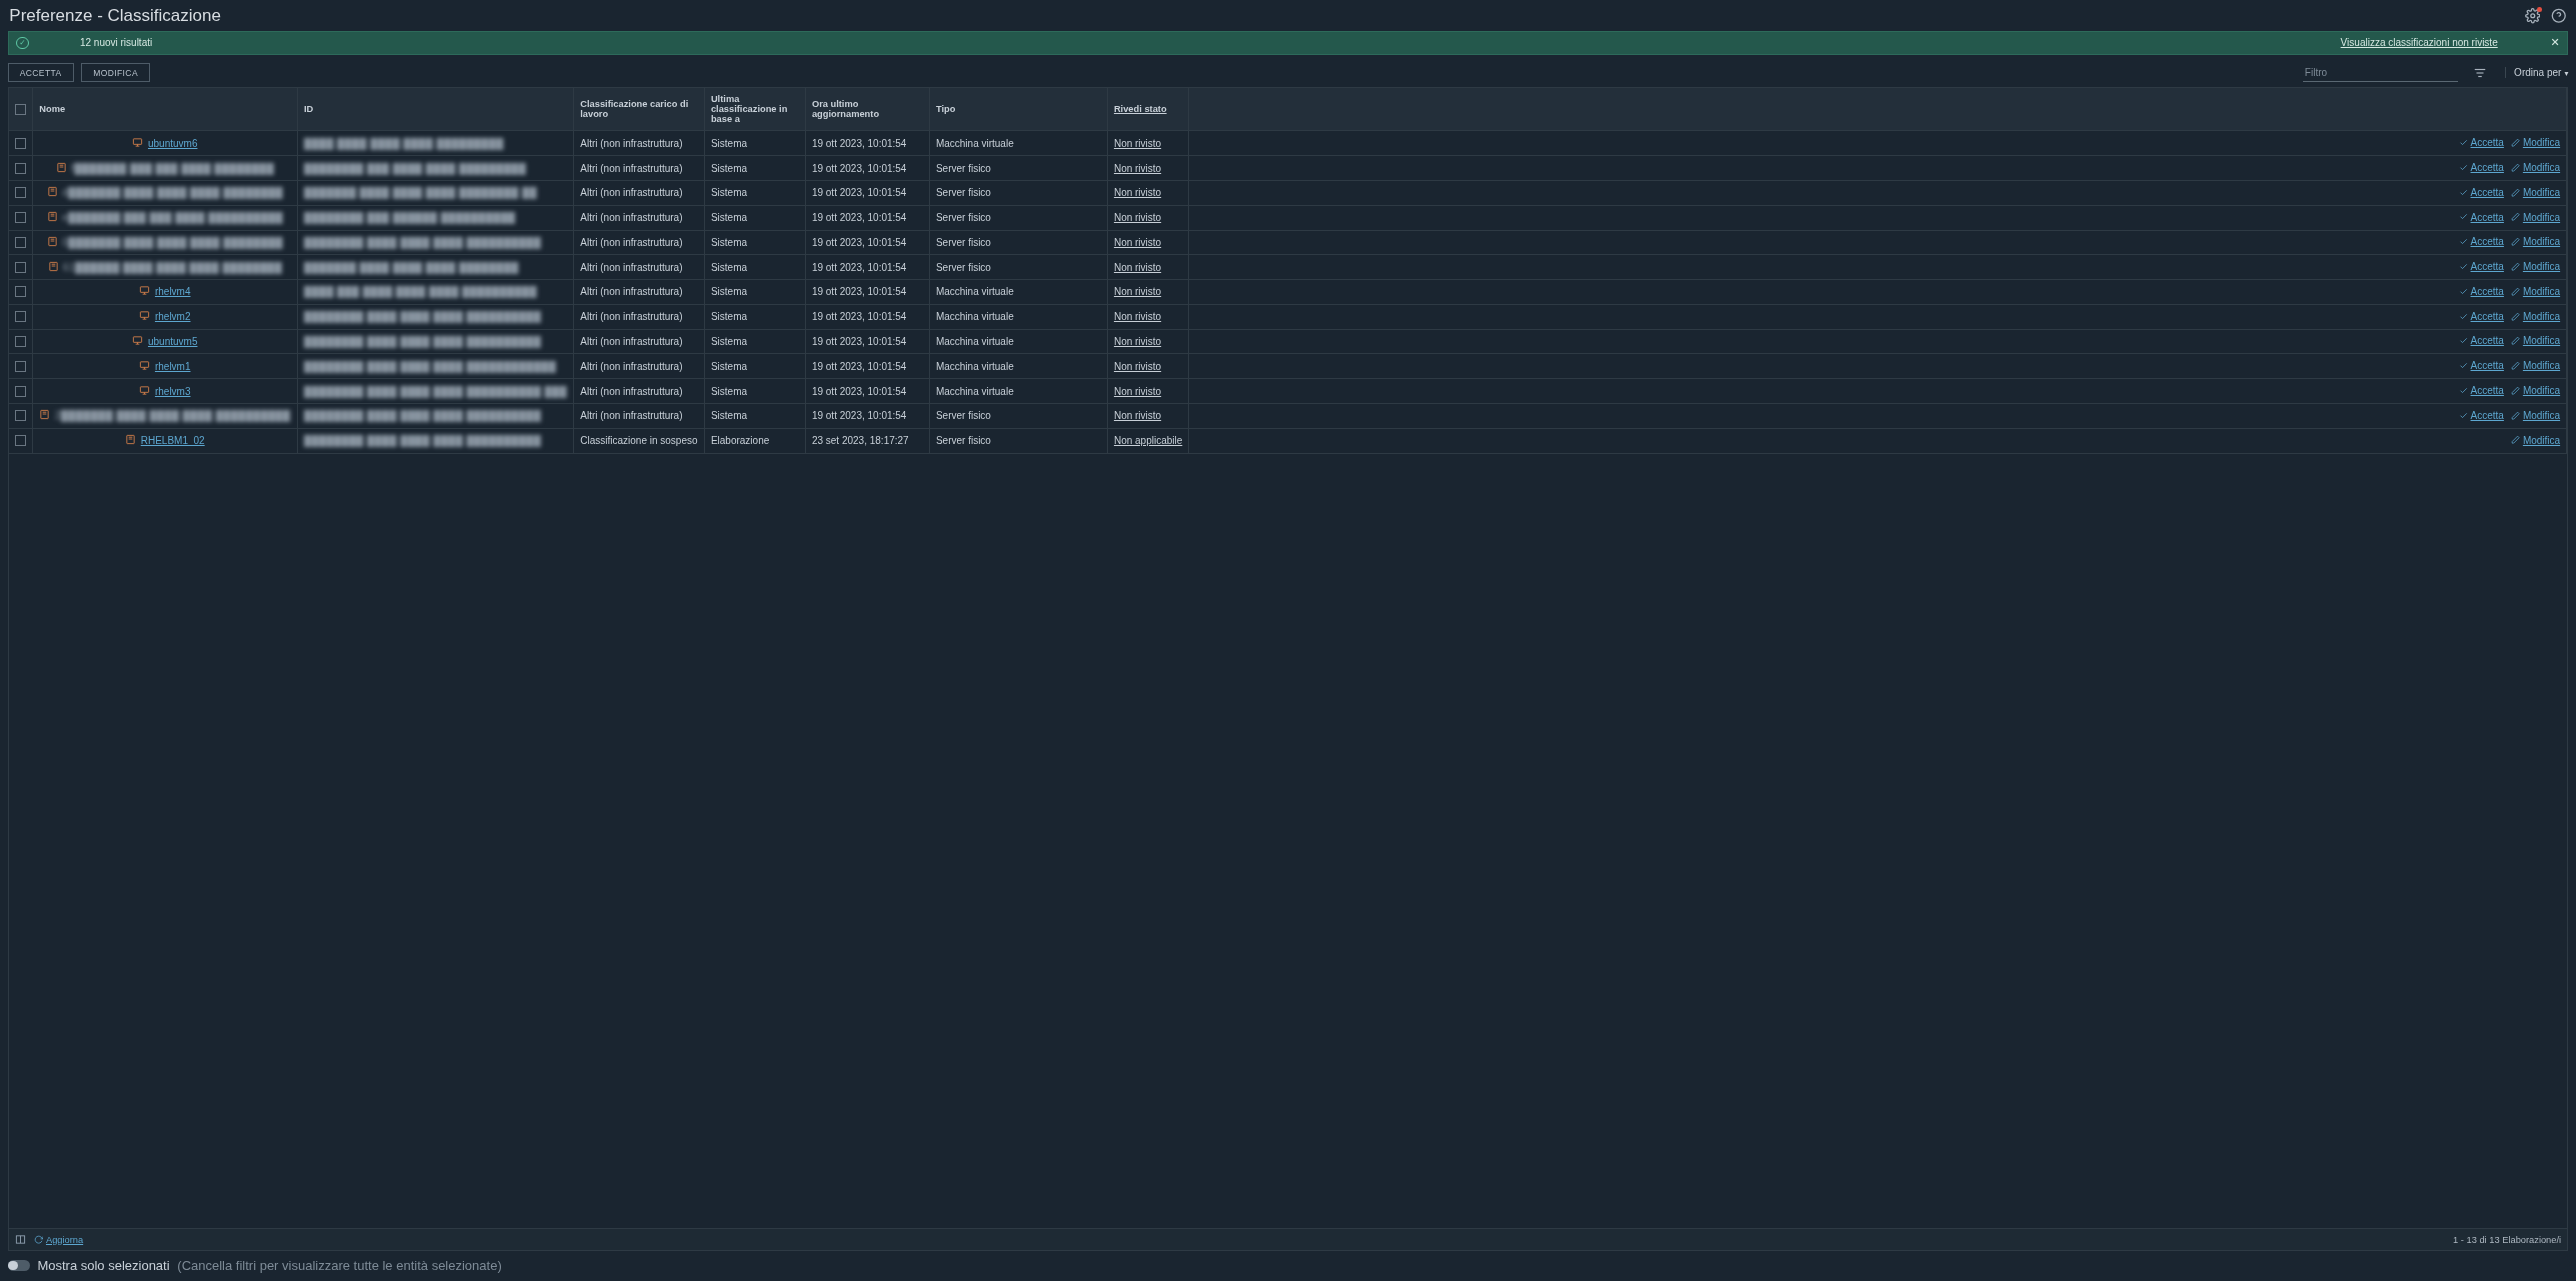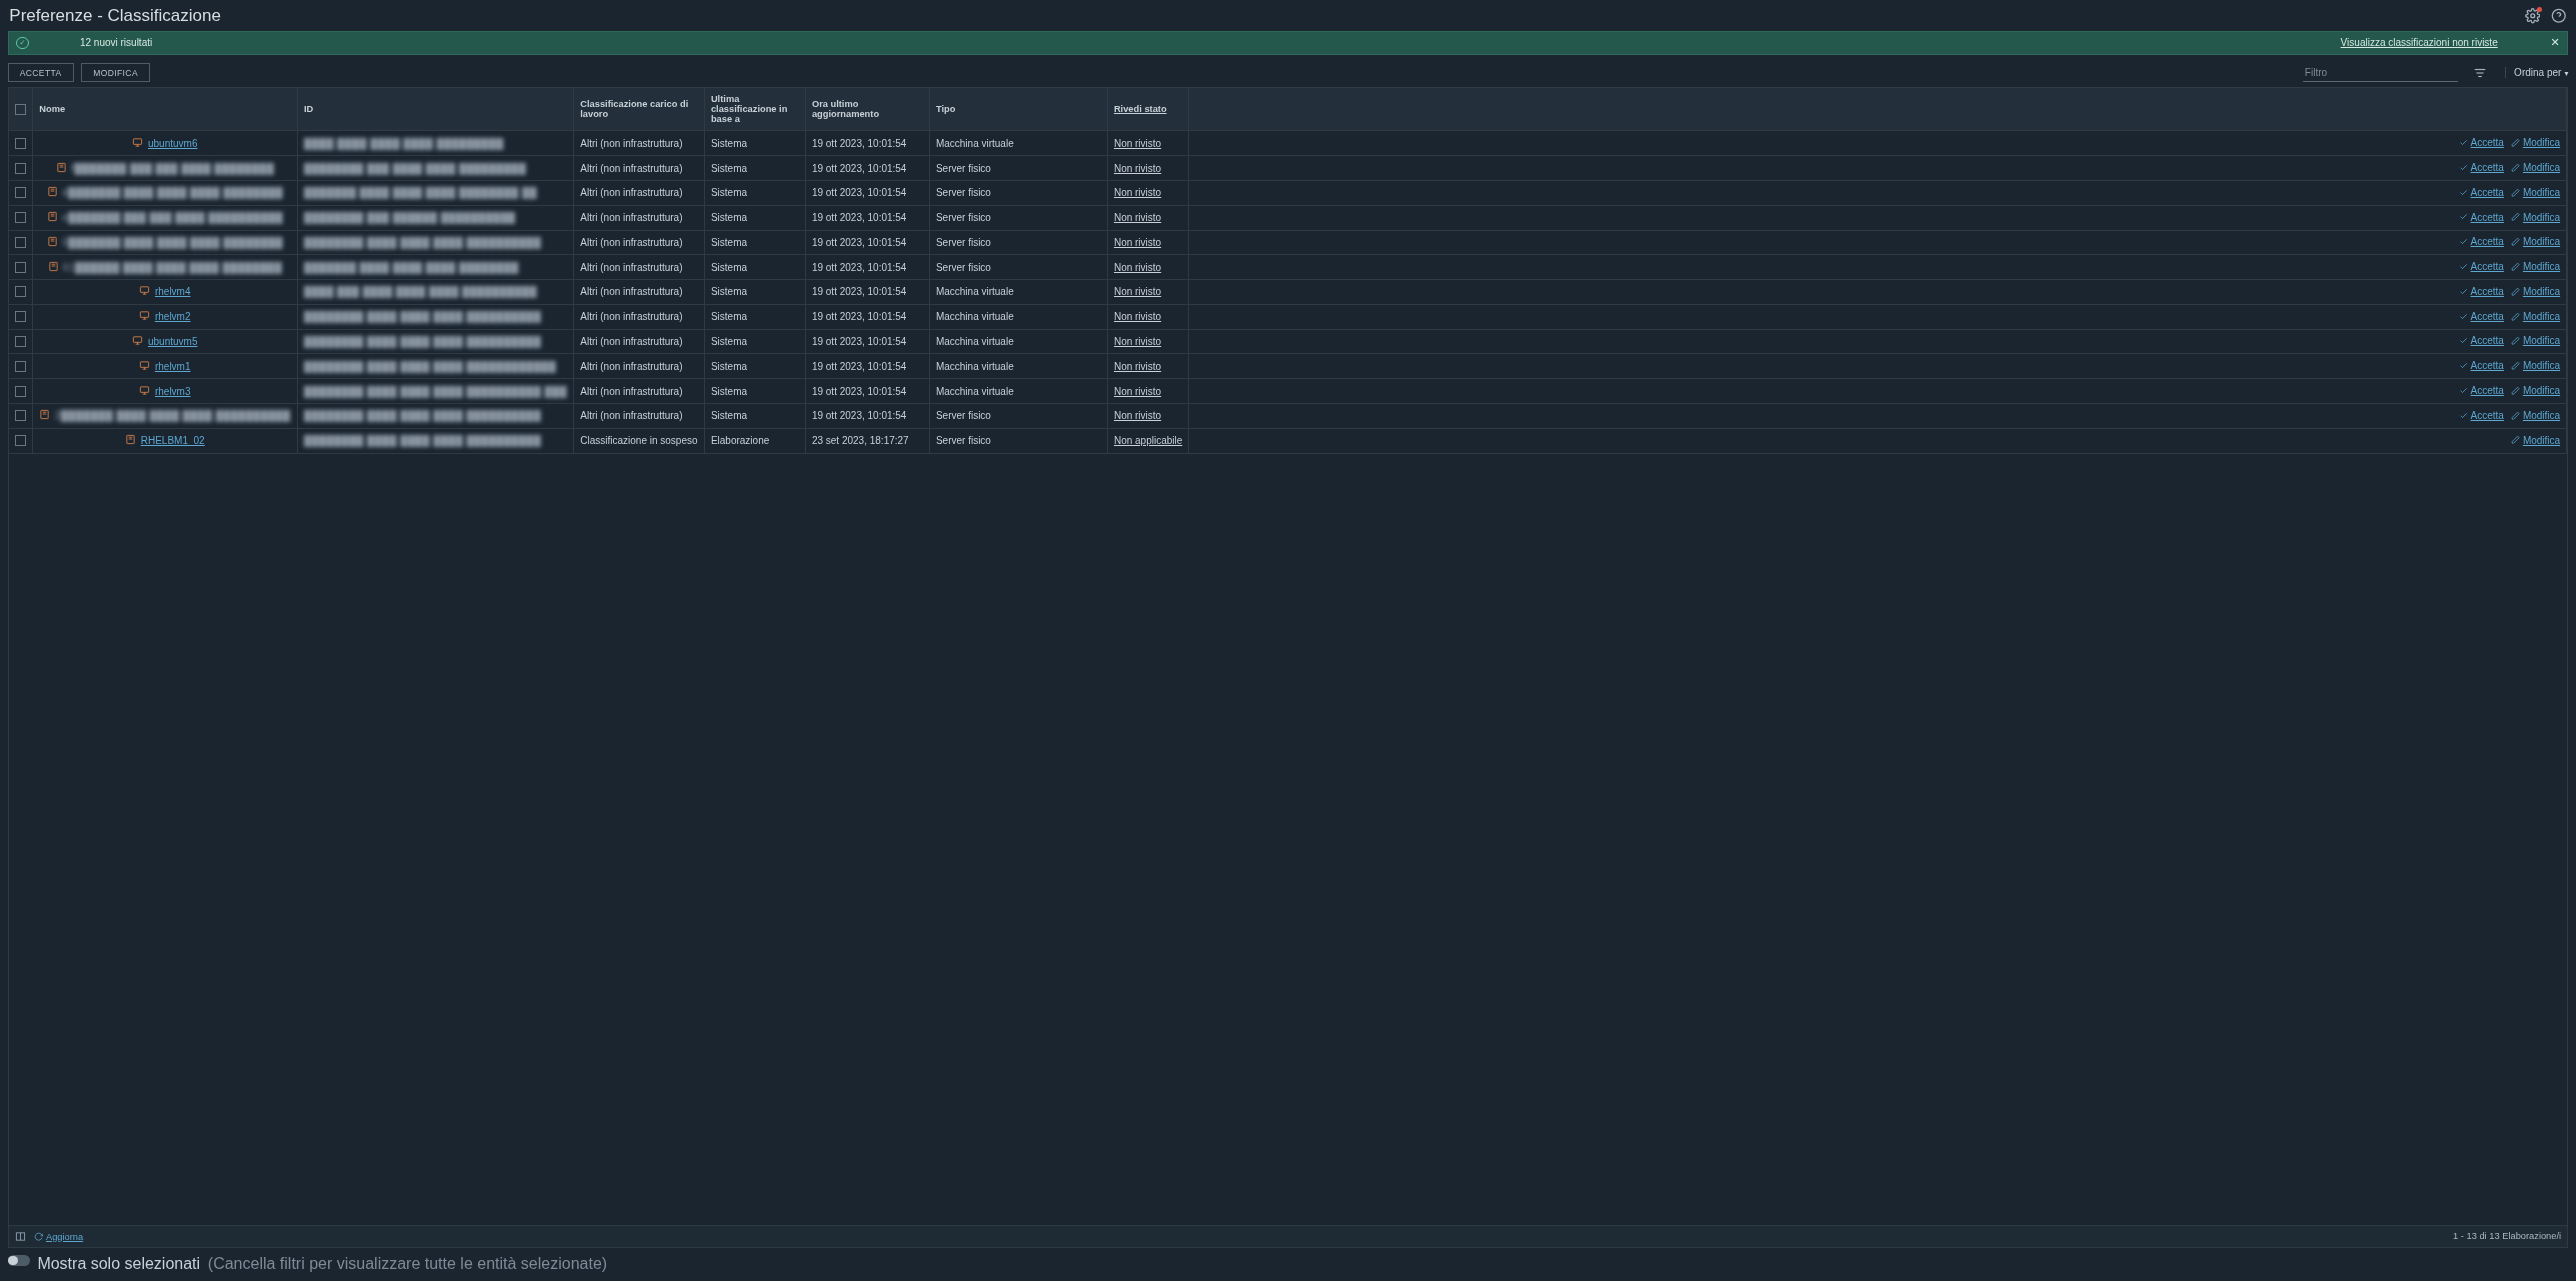--- a/index.html
+++ b/index.html
@@ -72,31 +72,31 @@
   th.chk-col, td.chk-col { width:22px; text-align:center; }
   .name-cell { display:flex; align-items:center; gap:4.6px;justify-content:center; }
   .link { color:#5da7d0; text-decoration:underline; cursor:pointer; }
   .row-icon { width:11px; height:11px; flex-shrink:0; }
   .id-blur { filter: blur(2.3px); color:#8a96a2; letter-spacing:0.4px; }
   .actions-cell { text-align:right; white-space:nowrap; }
   .act { color:#5da7d0; text-decoration:underline; cursor:pointer; margin-left:4.6px; display:inline-flex; align-items:center; gap:2.3px; }
   .act svg { width:9.3px; height:9.3px; }
 
   .table-footer {
-    display:flex; align-items:flex-start; margin:0 7.7px; padding:4.6px 6.2px;
+    display:flex; align-items:flex-end; margin:0 7.7px; padding:4.6px 6.2px;
     border:0.8px solid #2e3a44; border-top:none; background:#1e2a34;
     font-size:9.3px;
   }
   .tf-left { display:flex; align-items:center; gap:7.7px; }
   .tf-icon { width:11px; height:11px; cursor:pointer; color:#8fa0b0; }
   .refresh { color:#5da7d0; text-decoration:underline; cursor:pointer; display:flex; align-items:center; gap:3.1px; }
   .tf-right { margin-left:auto; color:#aeb8c2; }
 
   .bottom-bar {
-    margin:7.7px; display:flex; align-items:flex-start; gap:7.7px; font-size:16px;
+    margin:7.7px; display:flex; align-items:center; gap:7.7px; font-size:13px;
   }
   .toggle {
     width:22px; height:11px; background:#4e5c68; border-radius:6.2px; position:relative; cursor:pointer;
   }
   .toggle::after {
     content:""; position:absolute; left:0.8px; top:0.8px; width:9.3px; height:9.3px;
     background:#c8d0d8; border-radius:50%;
   }
   .hint { color:#7e8b97; }
 

